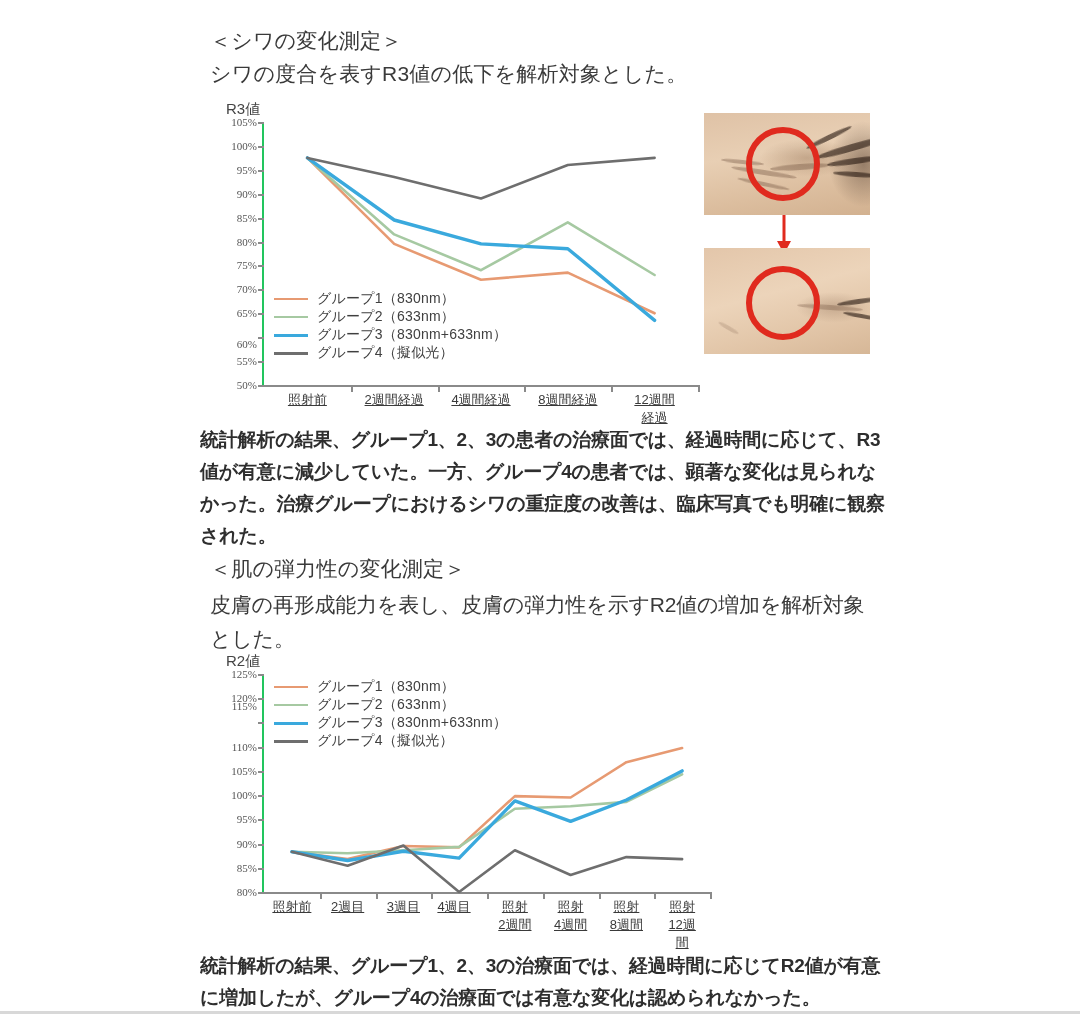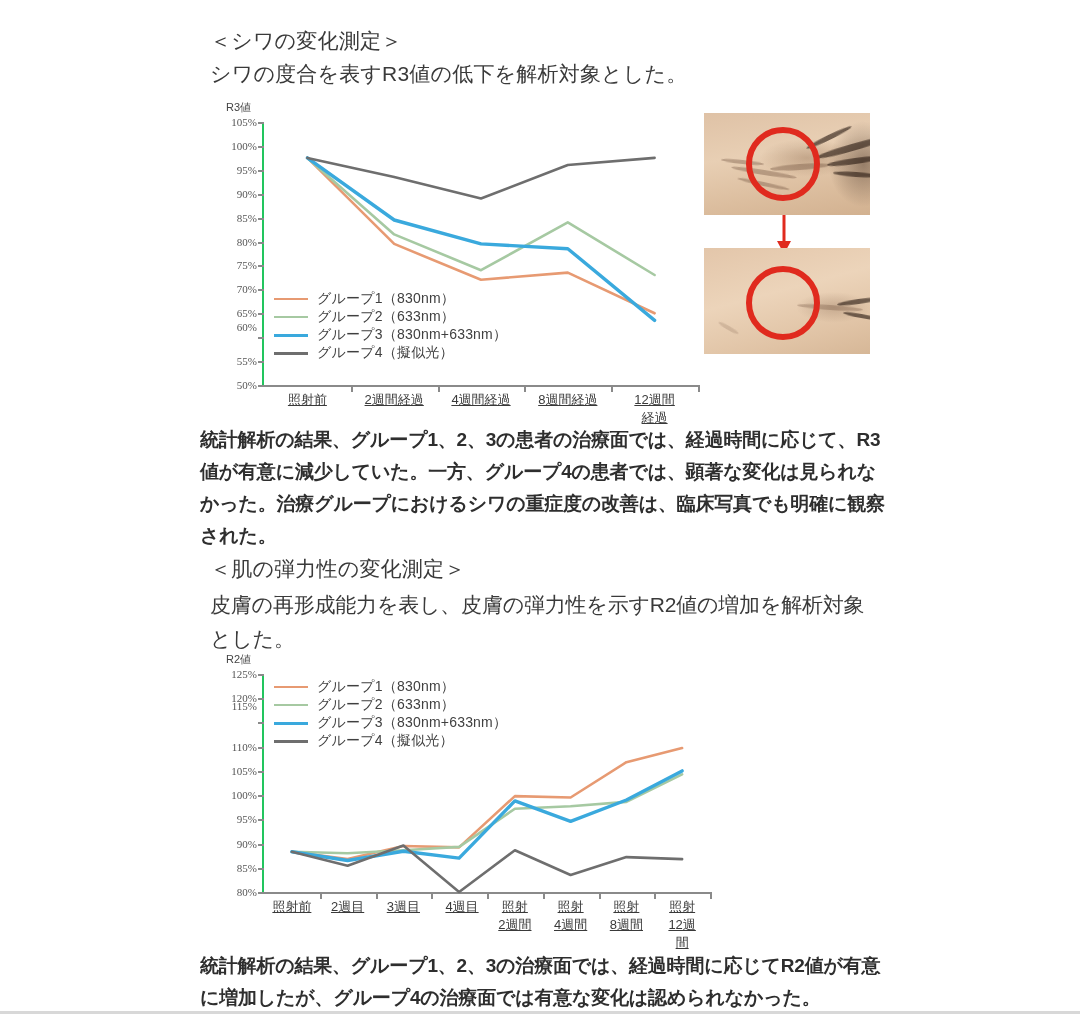--- a/index.html
+++ b/index.html
@@ -29,21 +29,21 @@
     line-height:32px;
     font-weight:bold;
     color:#2e2e2e;
     letter-spacing:-0.2px;
   }
 
   
   .chart { position:absolute; }
   .axis-title {
     position:absolute;
-    font-size:11px;
+    font-size:15px;
     color:#444;
   }
   .plot {
     position:absolute;
     border-left:2px solid #22c55e;
     border-bottom:2px solid #8a8a8a;
   }
   .ytick {
     position:absolute;
     right:100%;
@@ -147,21 +147,21 @@
         <div class="ytick" style="top: 95.6364px;">85%</div>
         <div class="ytickmark" style="top: 119.545px;"></div>
         <div class="ytick" style="top: 119.545px;">80%</div>
         <div class="ytickmark" style="top: 143.455px;"></div>
         <div class="ytick" style="top: 143.455px; margin-left: 44px;">75%</div>
         <div class="ytickmark" style="top: 167.364px;"></div>
         <div class="ytick" style="top: 167.364px;">70%</div>
         <div class="ytickmark" style="top: 191.273px;"></div>
         <div class="ytick" style="top: 191.273px;">65%</div>
         <div class="ytickmark" style="top: 215.182px;"></div>
-        <div class="ytick" style="top: 205px;">60%</div>
+        <div class="ytick" style="top: 222px;">60%</div>
         <div class="ytickmark" style="top: 239.091px;"></div>
         <div class="ytick" style="top: 239.091px;">55%</div>
         <div class="ytickmark" style="top: 263px;"></div>
         <div class="ytick" style="top: 263px;">50%</div>
         <div class="xtickmark" style="left: 86.8px;"></div>
         <div class="xtickmark" style="left: 173.6px;"></div>
         <div class="xtickmark" style="left: 260.4px;"></div>
         <div class="xtickmark" style="left: 347.2px;"></div>
         <div class="xtickmark" style="left: 434px;"></div>
         <div class="xlab" style="left: 43.4px; position: absolute; top: 269px;">照射前</div>
@@ -257,21 +257,21 @@
         <div class="xtickmark" style="left: 111.5px;"></div>
         <div class="xtickmark" style="left: 167.25px;"></div>
         <div class="xtickmark" style="left: 223px;"></div>
         <div class="xtickmark" style="left: 278.75px;"></div>
         <div class="xtickmark" style="left: 334.5px;"></div>
         <div class="xtickmark" style="left: 390.25px;"></div>
         <div class="xtickmark" style="left: 446px;"></div>
         <div class="xlab" style="left: 27.875px; position: absolute; top: 224px;">照射前</div>
         <div class="xlab" style="left: 83.625px; position: absolute; top: 224px;">2週目</div>
         <div class="xlab" style="left: 139.375px; position: absolute; top: 224px;">3週目</div>
-        <div class="xlab" style="left: 198px; position: absolute; top: 224px;">4週目</div>
+        <div class="xlab" style="left: 190px; position: absolute; top: 224px;">4週目</div>
         <div class="xlab" style="left: 250.875px; position: absolute; top: 224px;">照射
 2週間</div>
         <div class="xlab" style="left: 306.625px; position: absolute; top: 224px;">照射
 4週間</div>
         <div class="xlab" style="left: 362.375px; position: absolute; top: 224px;">照射
 8週間</div>
         <div class="xlab" style="left: 418.125px; position: absolute; top: 224px;">照射
 12週間</div>
       </div>
     <div class="legend" id="legend2" style="left:64px; top:26px;">

